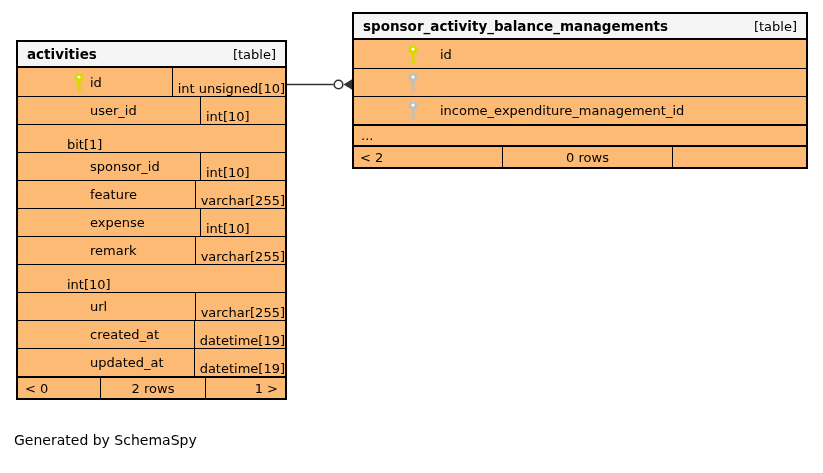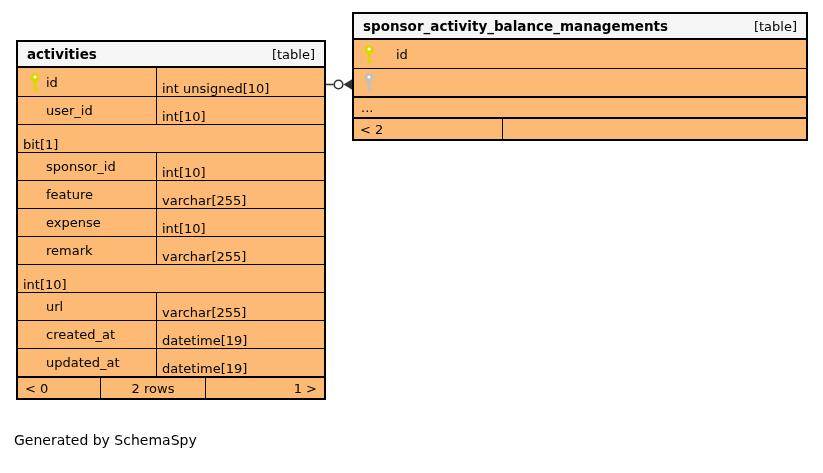--- a/index.html
+++ b/index.html
@@ -18,33 +18,33 @@
     position: relative;
     font-family: "DejaVu Sans", "Liberation Sans", sans-serif;
     color: #000;
     overflow: hidden;
   }
   .entity {
     position: absolute;
     border: 2px solid var(--border);
     background: #fdba74;
   }
-  #tbl-activities { left: 16px; top: 40px; width: 310px; }
+  #tbl-activities { left: 16px; top: 40px; width: 271px; }
   #tbl-sabm { left: 352px; top: 12px; width: 456px; }
 
   .hdr {
     display: flex; align-items: center; justify-content: space-between;
     background: var(--header-bg);
     border-bottom: 2px solid var(--border);
     height: 26px; padding: 0 9px;
   }
   .tname { font-weight: bold; font-size: 13.5px; white-space: nowrap; }
   .ttag { font-size: 13px; white-space: nowrap; }
 
-  .row { display: flex; align-items: stretch; height: 28px; }
+  .row { display: flex; align-items: stretch; height: 28px; padding-left: 44px; }
   .rows .row + .row { border-top: 1px solid var(--border); }
 
   .ncell { display: flex; align-items: center; white-space: nowrap; }
   #tbl-activities .ncell { width: 139px; border-right: 1px solid var(--border); padding-left: 12px; }
   #tbl-activities .tcell { flex: 1; display: flex; align-items: center; padding-left: 5px; font-size: 13px; white-space: nowrap; margin-top: 12px; }
   #tbl-sabm .ncell { width: 100%; padding-left: 10px; }
 
   .keyslot { width: 10px; height: 19px; display: inline-flex; flex: none; }
   #tbl-activities .keyslot { margin-right: 6px; }
   #tbl-sabm .keyslot { margin-right: 22px; }
@@ -198,21 +198,32 @@
     </div>
     <div class="row">
       <div class="ncell">
         <span class="keyslot">
             <svg class="key-icon fk" width="10" height="19" viewBox="0 0 10 19">
               <use href="#key-sym"></use>
             </svg>
           </span>
       </div>
     </div>
+    <div class="row">
+      <div class="ncell">
+        <span class="keyslot">
+            <svg class="key-icon fk" width="10" height="19" viewBox="0 0 10 19">
+              <use href="#key-sym"></use>
+            </svg>
+          </span>
+        <span class="colname">income_expenditure_management_id</span>
+      </div>
+    </div>
   </div>
   <div class="ellipsis-row">...</div>
   <div class="tfoot">
     <div class="fc fc-l">&lt; 2</div>
+    <div class="fc fc-c">0 rows</div>
     <div class="fc fc-r"></div>
   </div>
 </div>
 
 <div class="generated">Generated by SchemaSpy</div>
 
 </body></html>

